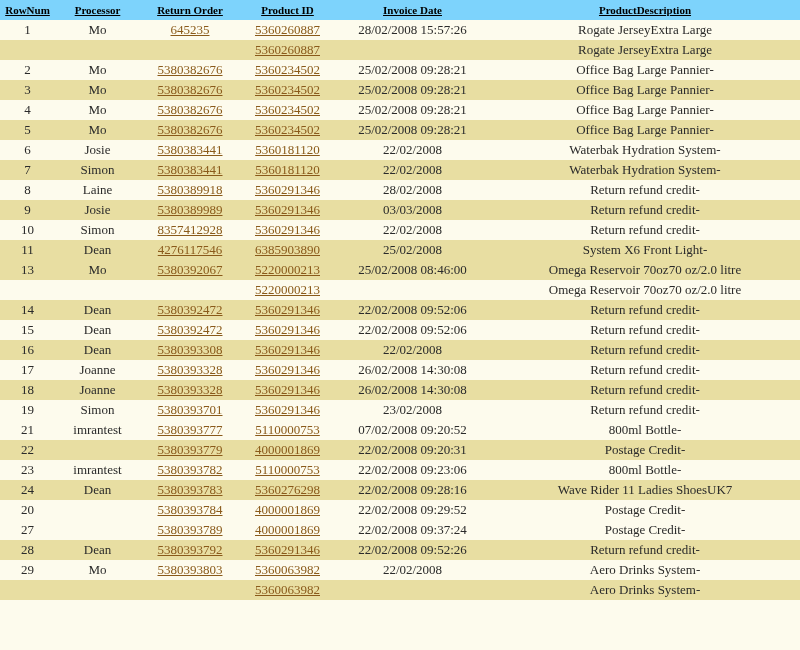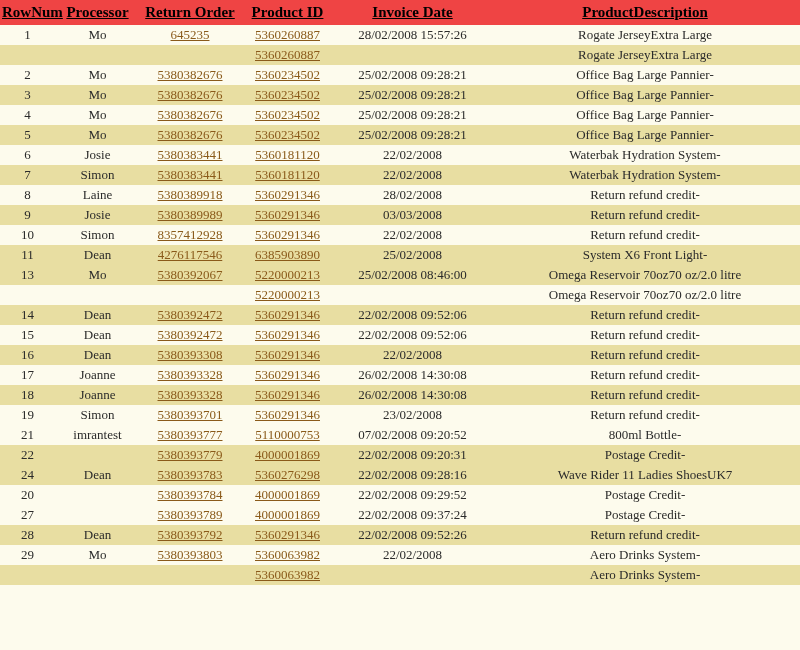--- a/index.html
+++ b/index.html
@@ -8,26 +8,26 @@
     font-size: 13px;
     background: #fdfbed;
     width: 800px;
   }
   table {
     border-collapse: collapse;
     width: 100%;
     table-layout: fixed;
   }
   thead th {
-    background: #ef4444;
+    background: #7dd3fc;
     color: #000;
     font-weight: bold;
     text-decoration: underline;
     padding: 4px 2px;
-    font-size: 15px;
+    font-size: 11px;
     text-align: center;
   }
   tbody td {
     padding: 2px 2px;
     text-align: center;
     font-size: 13px;
     color: #2a2a2a;
     white-space: nowrap;
     overflow: hidden;
   }
@@ -236,20 +236,28 @@
         <td>800ml Bottle-</td>
       </tr>
       <tr class="even">
         <td>22</td>
         <td></td>
         <td><a href="#" class="rlink">5380393779</a></td>
         <td><a href="#" class="rlink">4000001869</a></td>
         <td>22/02/2008 09:20:31</td>
         <td>Postage Credit-</td>
       </tr>
+      <tr class="odd">
+        <td>23</td>
+        <td>imrantest</td>
+        <td><a href="#" class="rlink">5380393782</a></td>
+        <td><a href="#" class="rlink">5110000753</a></td>
+        <td>22/02/2008 09:23:06</td>
+        <td>800ml Bottle-</td>
+      </tr>
       <tr class="even">
         <td>24</td>
         <td>Dean</td>
         <td><a href="#" class="rlink">5380393783</a></td>
         <td><a href="#" class="rlink">5360276298</a></td>
         <td>22/02/2008 09:28:16</td>
         <td>Wave Rider 11 Ladies ShoesUK7</td>
       </tr>
       <tr class="odd">
         <td>20</td>

